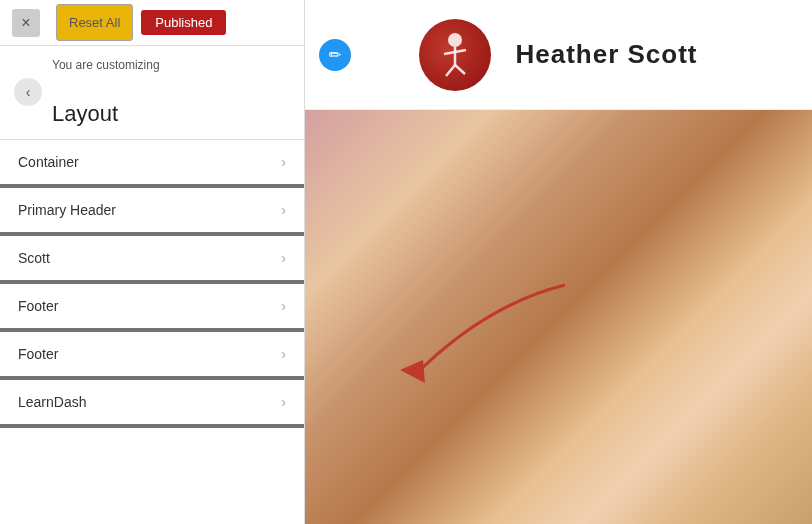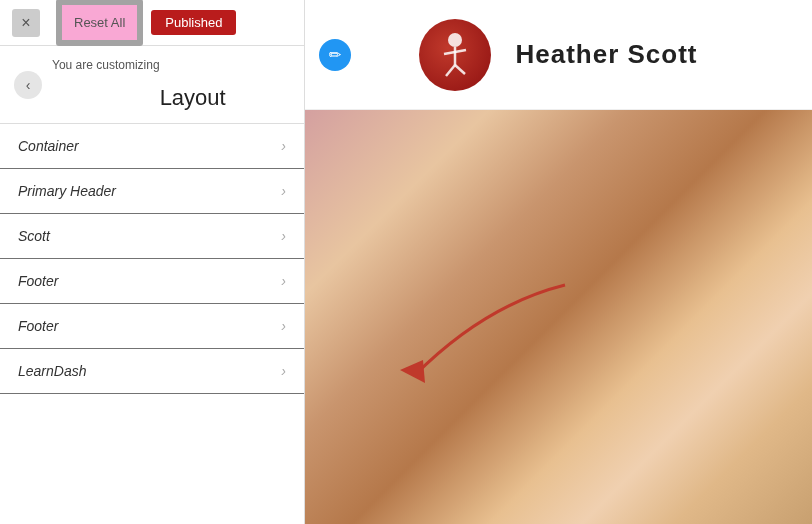--- a/index.html
+++ b/index.html
@@ -29,22 +29,22 @@
       width: 28px; height: 28px;
       background: #ccc;
       border: none;
       border-radius: 3px;
       cursor: pointer;
       display: flex; align-items: center; justify-content: center;
       font-size: 16px; color: #555;
       flex-shrink: 0;
     }
     .reset-btn {
-      background: #f9a8d4;
-      border: 6px solid #a3a3a3;
+      background: #eab308;
+      border: 1px solid #a3a3a3;
       border-radius: 3px;
       padding: 10px 12px;
       font-size: 13px;
       color: #555;
       cursor: pointer;
       margin-left: 8px;
     }
     .published-btn {
       background: #b91c1c;
       border: none;
@@ -66,21 +66,21 @@
     .back-arrow {
       width: 28px; height: 28px;
       background: #e5e5e5;
       border-radius: 50%;
       display: flex; align-items: center; justify-content: center;
       font-size: 14px; color: #555;
       cursor: pointer;
       flex-shrink: 0;
     }
     .customizing-text {
-      display: flex; flex-direction: row;
+      display: flex; flex-direction: column;
     }
     .customizing-label {
       font-size: 12px;
       color: #555;
       line-height: 1.3;
     }
     .customizing-title {
       font-size: 22px;
       font-weight: 400;
       color: #222;
@@ -91,24 +91,23 @@
     
     .menu-list {
       flex: 1;
       overflow-y: auto;
     }
     .menu-item {
       display: flex;
       align-items: flex-start;
       justify-content: space-between;
       padding: 14px 18px;
-      border-bottom: 1px solid #737373;
+      border-bottom: 4px solid #737373;
       cursor: pointer;
       background: #fff;
-      font-style: italic;
     }
     .menu-item-label {
       font-size: 14px;
       color: #333;
     }
     .chevron-icon {
       font-size: 14px;
       color: #aaa;
     }
 

